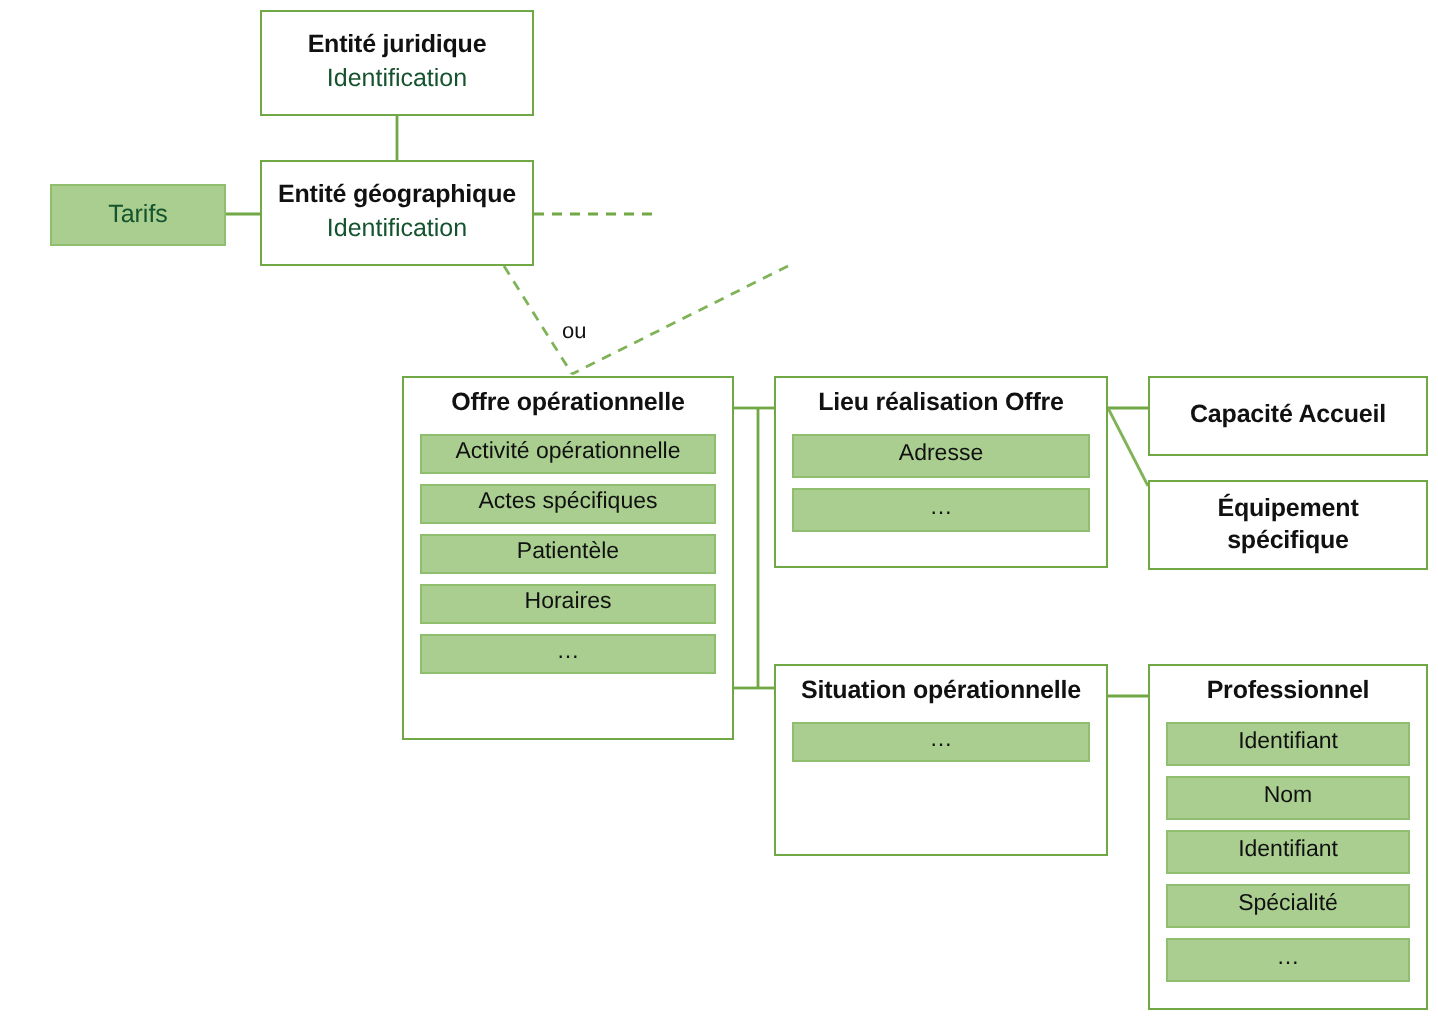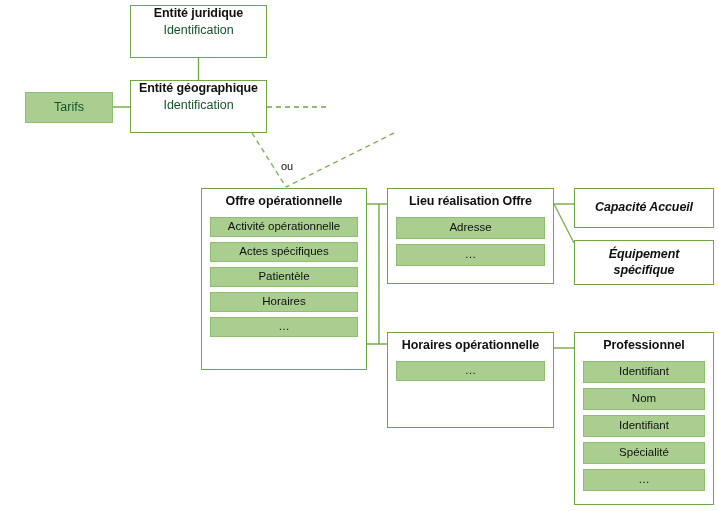--- a/index.html
+++ b/index.html
@@ -49,21 +49,21 @@
     line-height: 1.25;
     letter-spacing: -0.1px;
   }
   .subtitle {
     font-size: 12.5px;
     color: #14532d;
     text-align: center;
     line-height: 1.25;
   }
   .head-node {
-    justify-content: flex-start;
+    justify-content: center;
     gap: 1px;
   }
   
   .container {
     padding: 5px 8px 7px 8px;
     gap: 5px;
   }
   .container > .title {
     margin-bottom: 2px;
   }
@@ -82,21 +82,20 @@
     padding: 2px 3px;
   }
   .attr.tall { white-space: pre-line; }
   .label-ou {
     position: absolute;
     font-size: 11px;
     color: #111111;
   }
   .simple-center {
     justify-content: center;
-    font-style: italic;
   }
 </style>
 </head>
 <body>
 
 <div id="canvas">
 
   <svg id="edges" viewBox="0 0 719 511">
 
     <line x1="198.5" y1="58" x2="198.5" y2="80" stroke="#70A845" stroke-width="1.4"></line>
@@ -155,21 +154,21 @@
   <div class="node simple-center" style="left:574px; top:188px; width:140px; height:40px;">
     <div class="title">Capacité Accueil</div>
   </div>
 
   <div class="node simple-center" style="left:574px; top:240px; width:140px; height:45px;">
     <div class="title" style="white-space:pre-line;">Équipement
 spécifique</div>
   </div>
 
   <div class="node container" style="left:387px; top:332px; width:167px; height:96px;">
-    <div class="title">Horaires opérationnelle</div>
+    <div class="title">Situation opérationnelle</div>
     <div class="attr" style="height:20px;">…</div>
   </div>
 
   <div class="node container" style="left:574px; top:332px; width:140px; height:173px;">
     <div class="title">Professionnel</div>
     <div class="attr" style="height:22px;">Identifiant</div>
     <div class="attr" style="height:22px;">Nom</div>
     <div class="attr" style="height:22px;">Identifiant</div>
     <div class="attr" style="height:22px;">Spécialité</div>
     <div class="attr" style="height:22px;">…</div>

